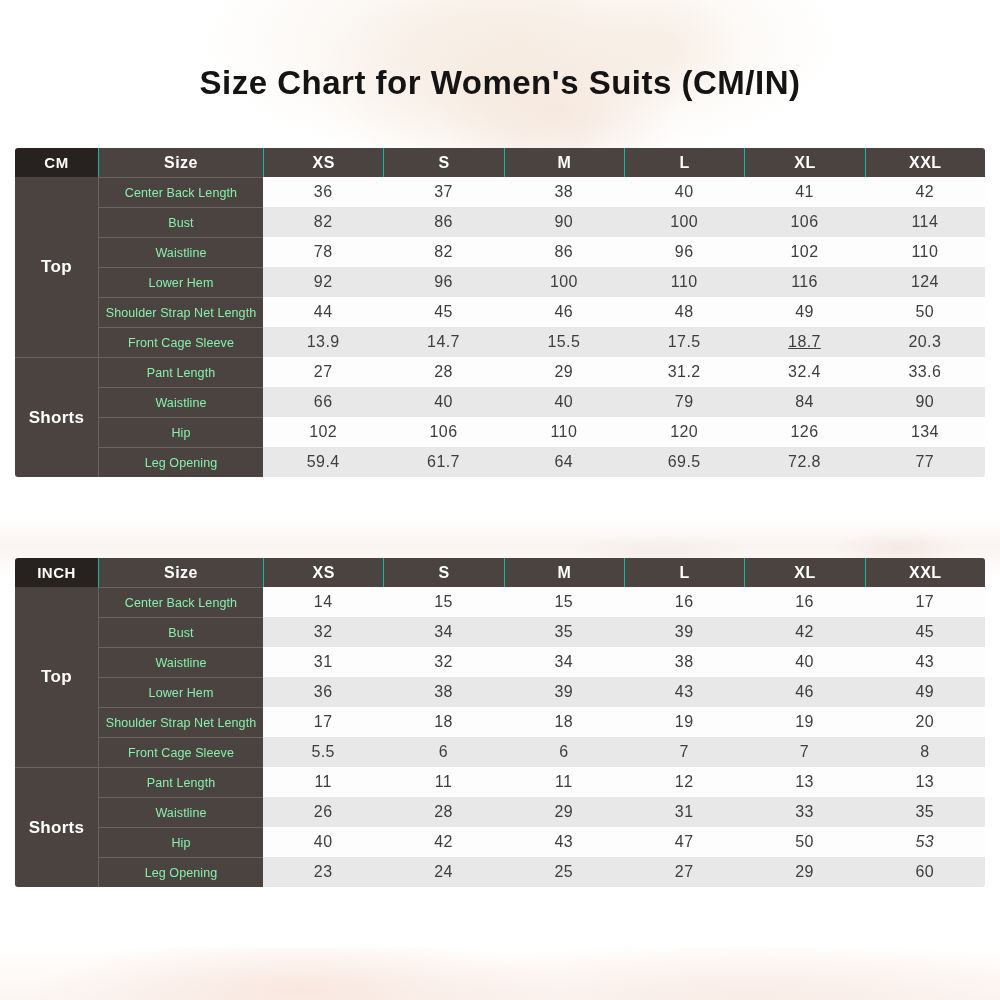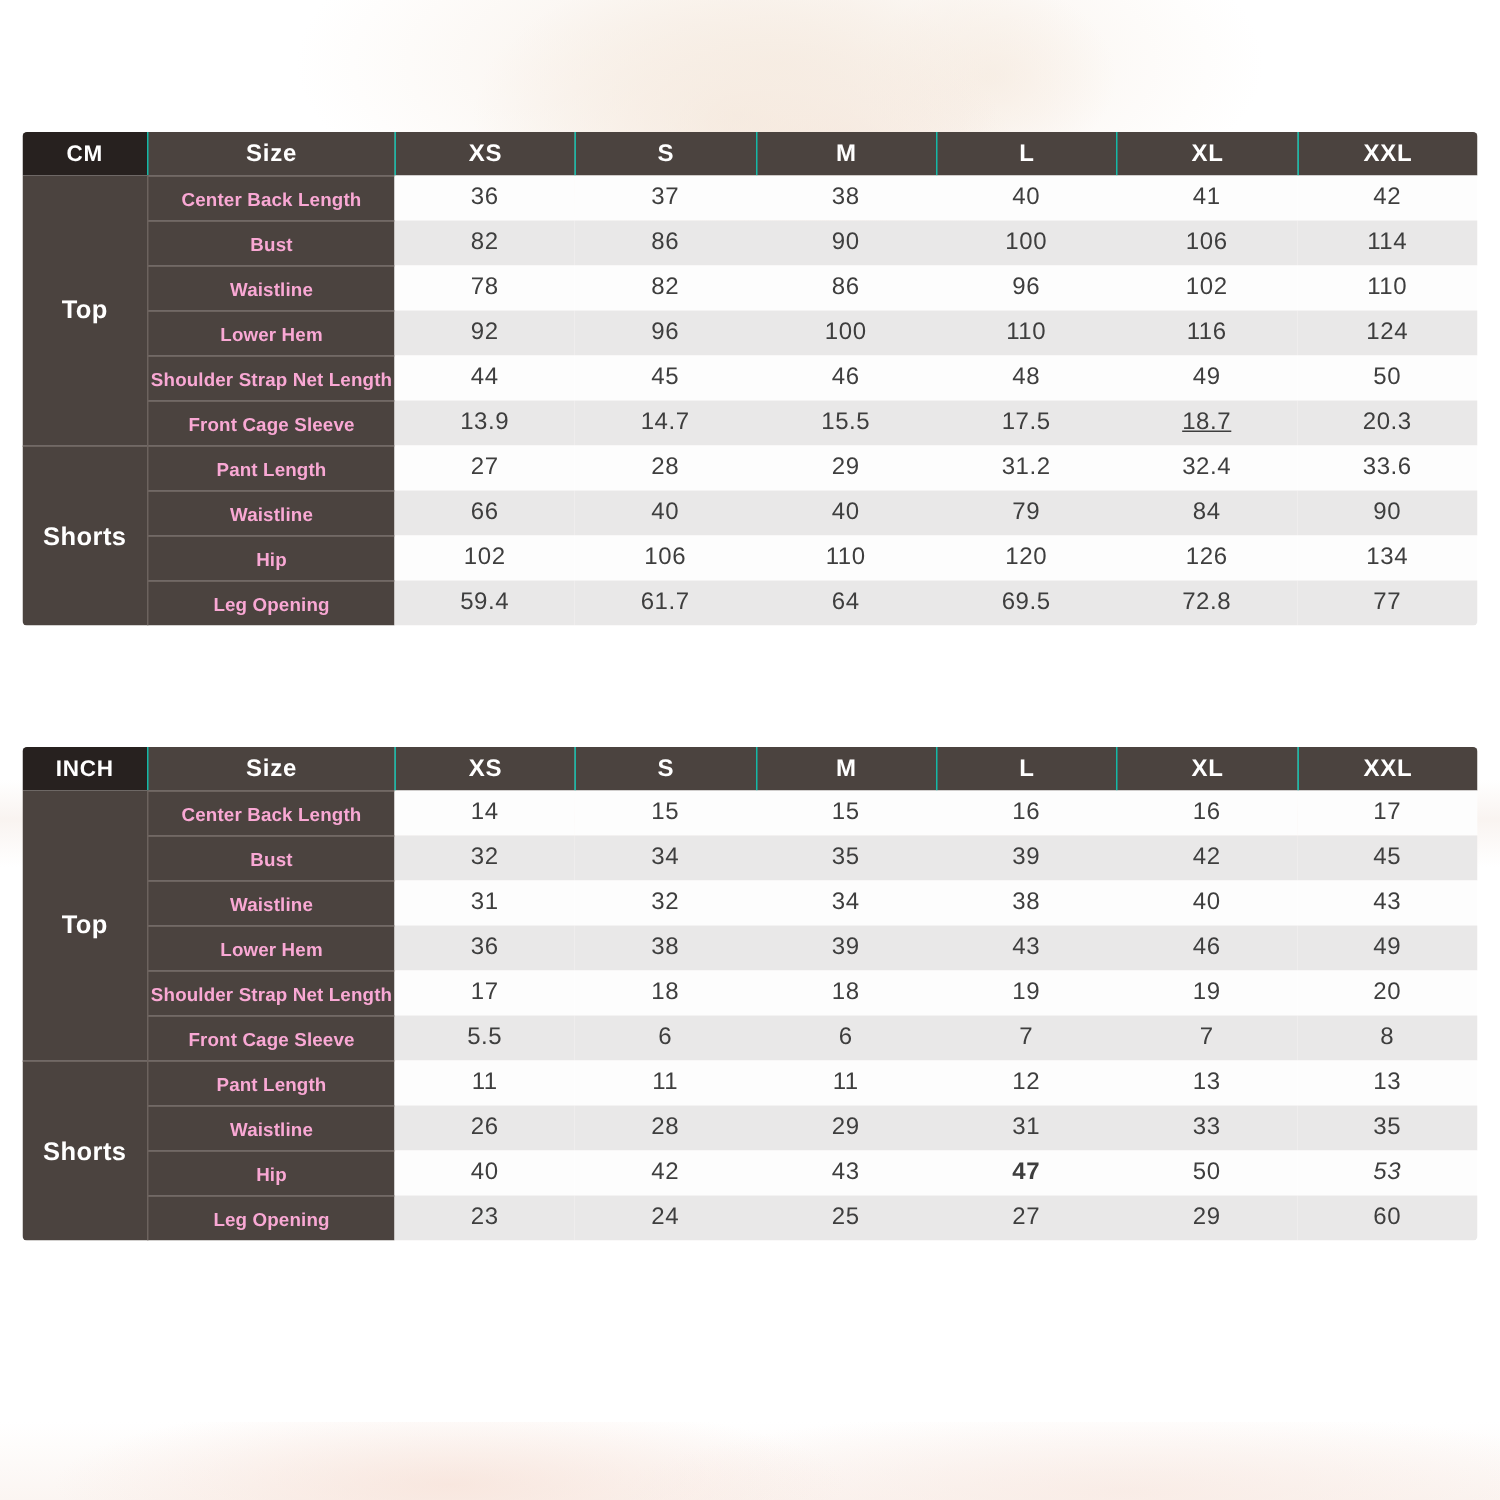--- a/index.html
+++ b/index.html
@@ -48,59 +48,60 @@
   .size-table{
     position:relative;
     display:grid;
     grid-template-columns:83px 165px repeat(6, 1fr);
     grid-template-rows:29px repeat(10, 30px);
     width:970px;
     margin:0 auto;
     border-radius:3px;
     overflow:hidden;
   }
-  .size-table.first{margin-top:88px;}
+  .size-table.first{margin-top:46px;}
   .size-table.second{margin-top:81px;}
   .cell{
     display:flex;align-items:center;justify-content:center;
     box-sizing:border-box;
   }
   .th{
     background:#4b433f;color:#ffffff;
     font-weight:bold;font-size:16px;letter-spacing:0.5px;
   }
   .th-unit{background:#27211f;font-size:15px;}
   .th-sep{border-left:1px solid #14b8a6;}
   .group{
     grid-column:1;
     background:#4b433f;color:#ffffff;
     font-weight:bold;font-size:17px;letter-spacing:0.3px;
   }
   .group-sep{border-top:1px solid #6c635e;}
   .label{
-    background:#4b433f;color:#f9a8d4;
-    font-weight:bold;font-size:12.5px;letter-spacing:0.1px;
+    background:#4b433f;color:#86efac;
+    font-weight:normal;font-size:12.5px;letter-spacing:0.1px;
     border-top:1px solid #6c635e;
     border-left:1px solid #6c635e;
     white-space:nowrap;
   }
   .value{
     font-size:16px;color:#3e3e3e;letter-spacing:0.4px;
   }
   .even{background:#fdfdfd;}
   .odd{background:#e9e8e8;}
 </style>
 </head>
 <body>
 
 <div class="page">
   <div class="bg-layer bg-top"></div>
   <div class="bg-layer bg-mid"></div>
   <div class="bg-layer bg-bottom"></div>
 
+  <h1 class="page-title">Size Chart for Women's Suits (CM/IN)</h1>
 
   <div class="size-table first">
       <div class="cell th th-unit">CM</div>
       <div class="cell th th-sep">Size</div>
       <div class="cell th th-sep">XS</div>
       <div class="cell th th-sep">S</div>
       <div class="cell th th-sep">M</div>
       <div class="cell th th-sep">L</div>
       <div class="cell th th-sep">XL</div>
       <div class="cell th th-sep">XXL</div>
@@ -241,21 +242,21 @@
       <div class="cell value odd" style="grid-area: 9 / 3;">26</div>
       <div class="cell value odd" style="grid-area: 9 / 4;">28</div>
       <div class="cell value odd" style="grid-area: 9 / 5;">29</div>
       <div class="cell value odd" style="grid-area: 9 / 6;">31</div>
       <div class="cell value odd" style="grid-area: 9 / 7;">33</div>
       <div class="cell value odd" style="grid-area: 9 / 8;">35</div>
       <div class="cell label" style="grid-area: 10 / 2;">Hip</div>
       <div class="cell value even" style="grid-area: 10 / 3;">40</div>
       <div class="cell value even" style="grid-area: 10 / 4;">42</div>
       <div class="cell value even" style="grid-area: 10 / 5;">43</div>
-      <div class="cell value even" style="grid-area: 10 / 6; font-weight: bold;">47</div>
+      <div class="cell value even" style="grid-area: 10 / 6;">47</div>
       <div class="cell value even" style="grid-area: 10 / 7;">50</div>
       <div class="cell value even" style="grid-area: 10 / 8; font-style: italic;">53</div>
       <div class="cell label" style="grid-area: 11 / 2;">Leg Opening</div>
       <div class="cell value odd" style="grid-area: 11 / 3;">23</div>
       <div class="cell value odd" style="grid-area: 11 / 4;">24</div>
       <div class="cell value odd" style="grid-area: 11 / 5;">25</div>
       <div class="cell value odd" style="grid-area: 11 / 6;">27</div>
       <div class="cell value odd" style="grid-area: 11 / 7;">29</div>
       <div class="cell value odd" style="grid-area: 11 / 8;">60</div>
     </div>

